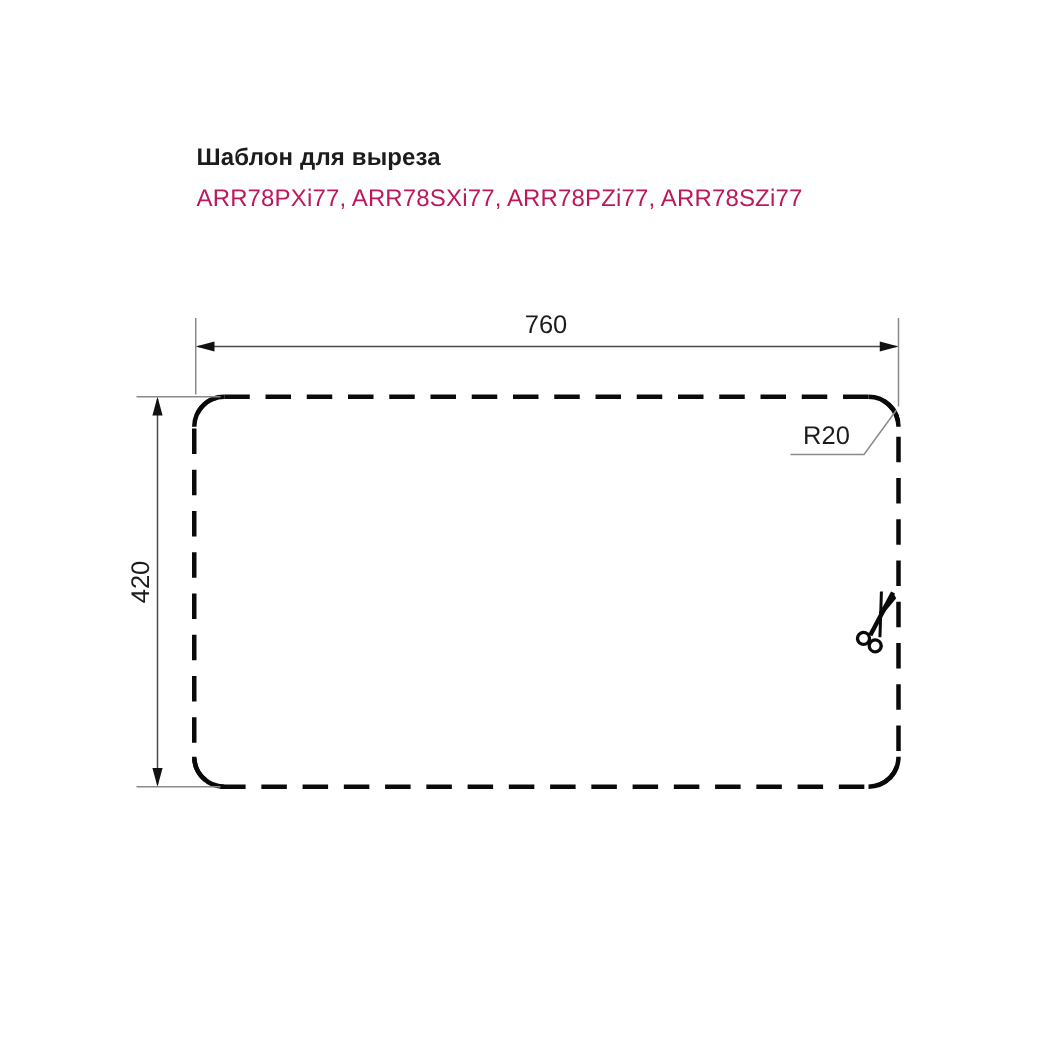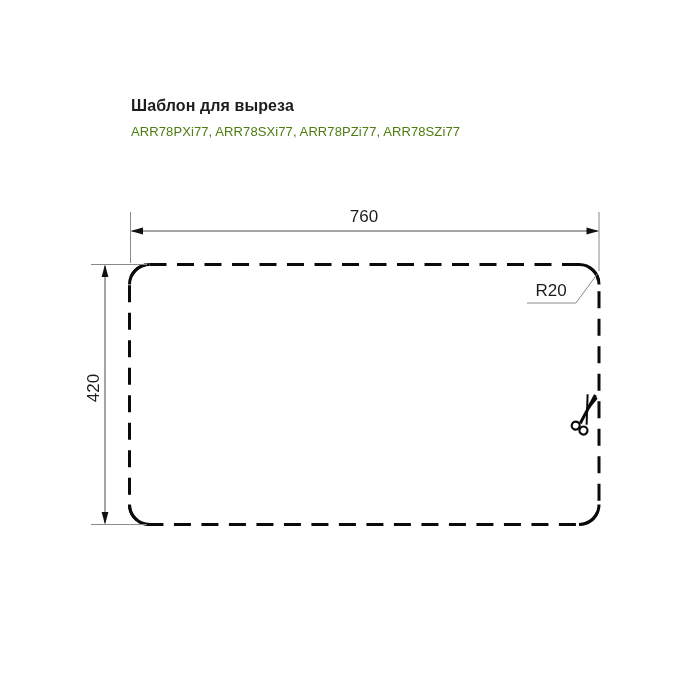--- a/index.html
+++ b/index.html
@@ -21,23 +21,23 @@
     top: 97px;
   }
   .header .title {
     font-size: 16px;
     font-weight: 700;
     color: #1c1c1c;
     letter-spacing: 0.1px;
     margin-bottom: 9px;
   }
   .header .models {
-    font-size: 13px;
+    font-size: 16px;
     font-weight: 400;
-    color: #4d7c0f;
+    color: #be185d;
     letter-spacing: 0.1px;
   }
   svg.drawing {
     position: absolute;
     left: 0;
     top: 0;
   }
   .dim-text {
     font-family: "Liberation Sans", sans-serif;
     font-size: 17px;

